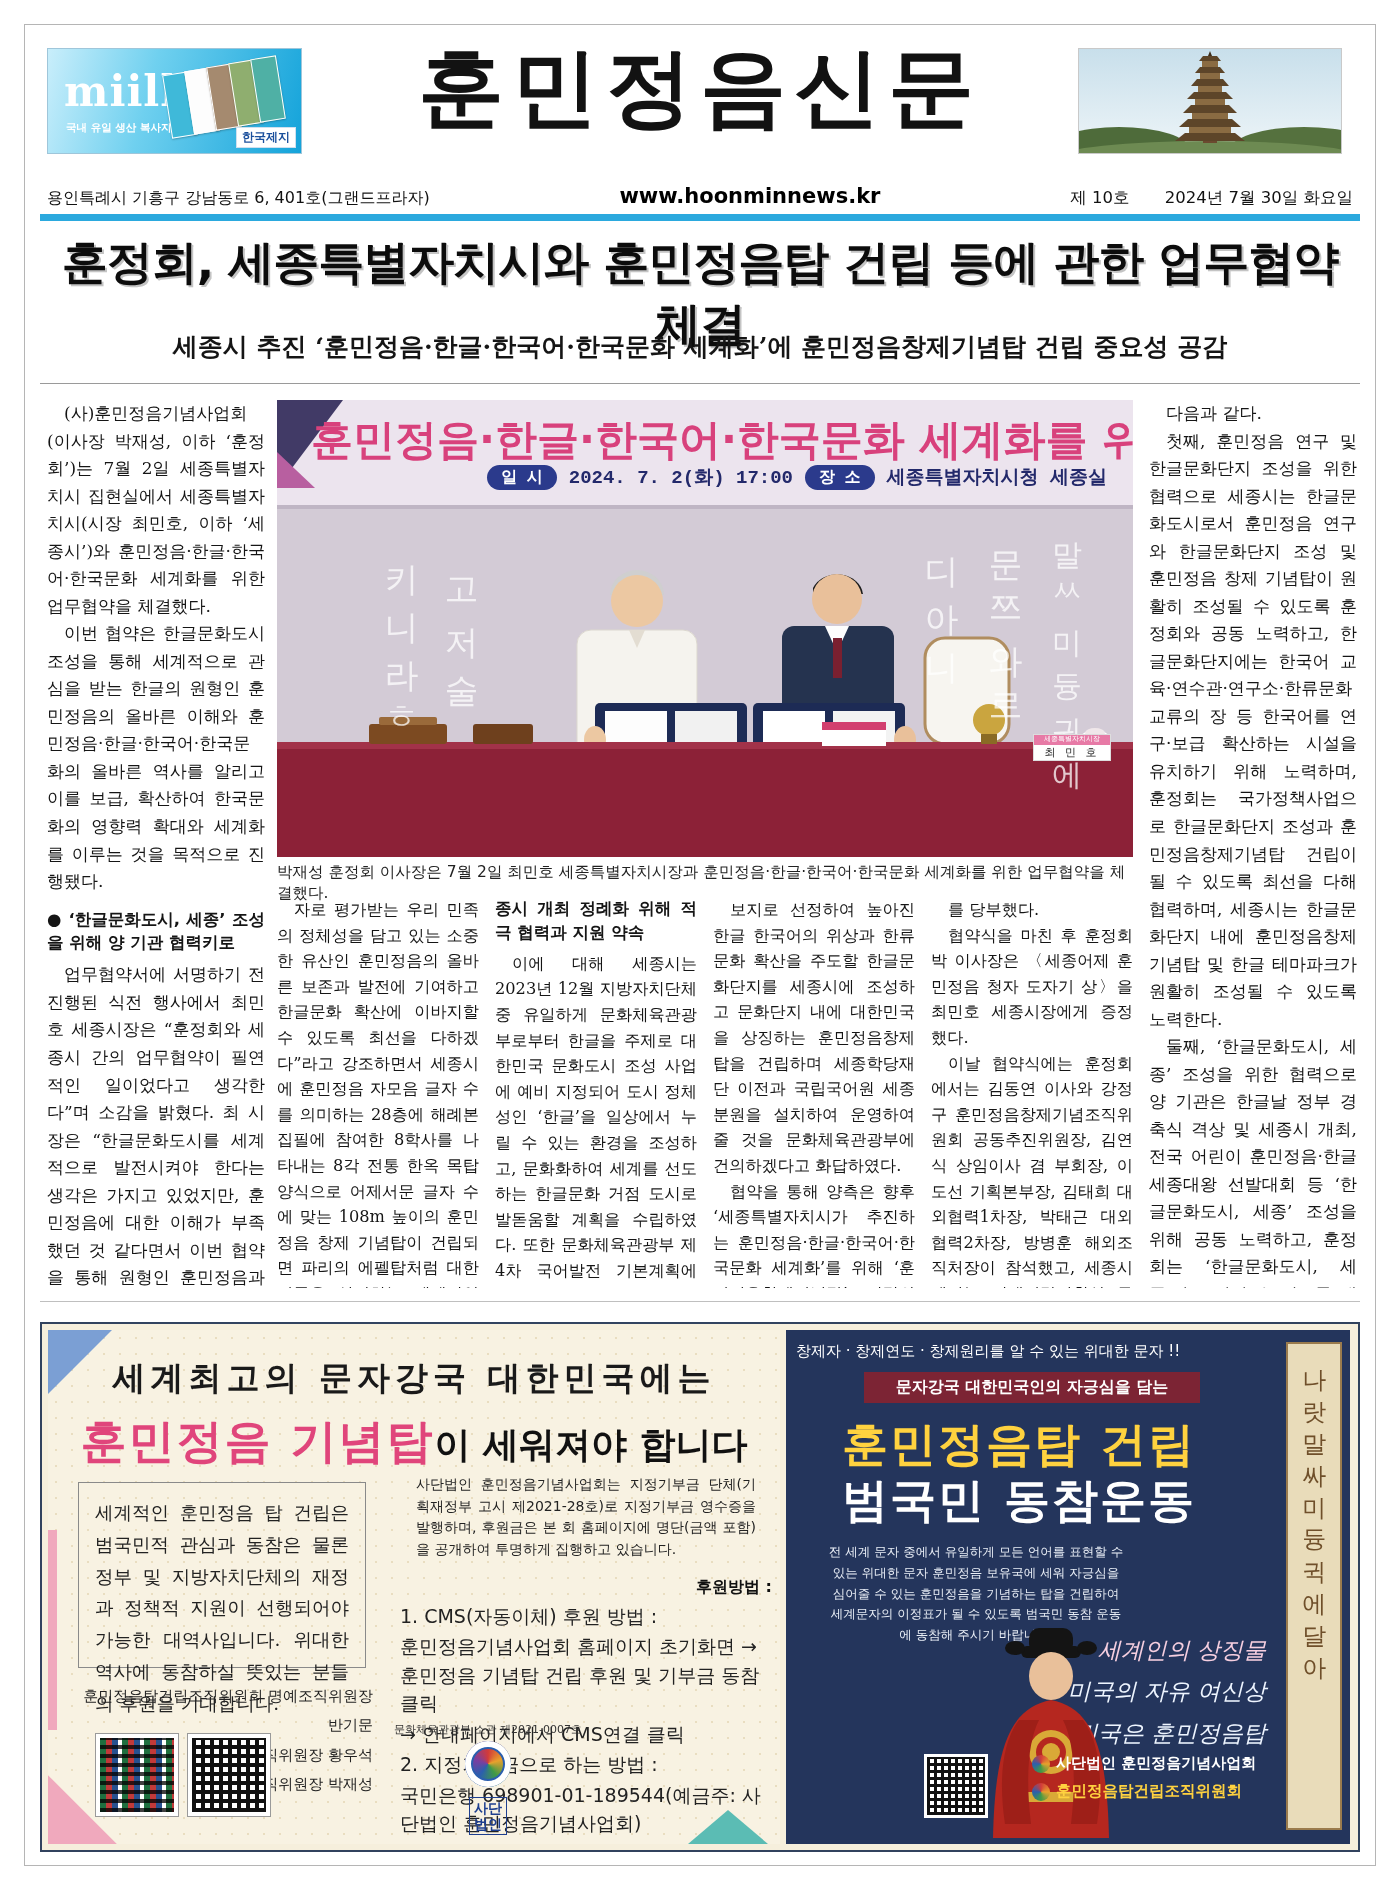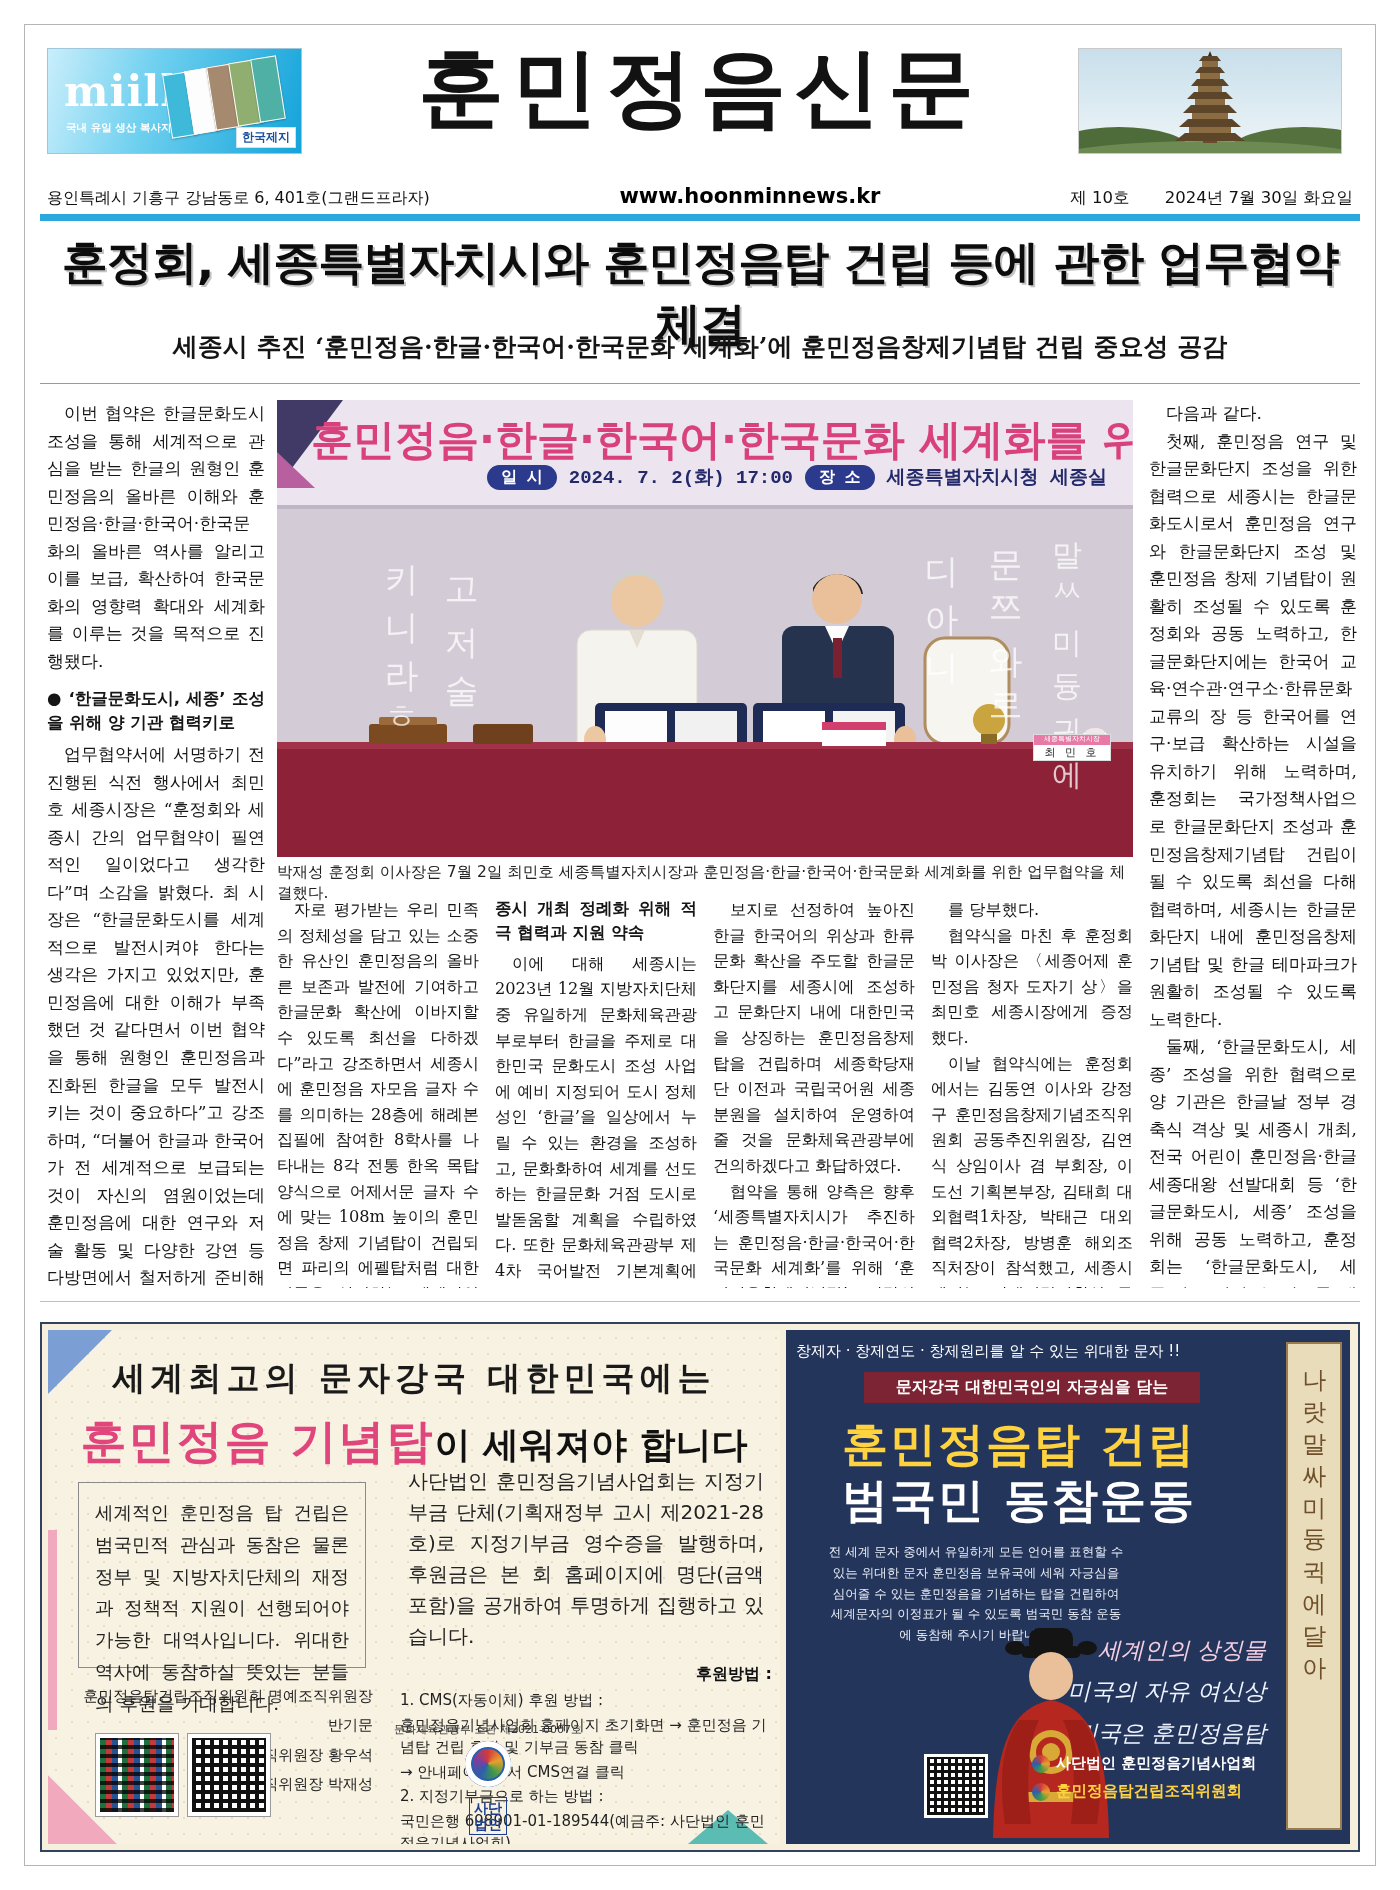--- a/index.html
+++ b/index.html
@@ -77,23 +77,23 @@
 
   .adl-title{position:absolute;left:0;top:26px;width:732px;text-align:center;font-family:"DejaVu Serif",serif;}
   .adl-t1{font-size:33px;font-weight:bold;letter-spacing:5px;color:#1a1a1a;}
   .adl-t2{margin-top:10px;font-weight:bold;}
   .adl-t2 .em{font-size:46px;color:#e0457b;letter-spacing:2px;}
   .adl-t2 .rest{font-size:36px;color:#111;}
   .adl-pitch{position:absolute;left:30px;top:152px;width:288px;height:186px;border:1.5px solid #8a8a8a;
              padding:14px 16px;box-sizing:border-box;font-size:18.5px;line-height:1.72;text-align:justify;color:#222;}
   .adl-sigs{position:absolute;left:30px;top:352px;width:295px;text-align:right;font-size:15px;line-height:1.95;color:#222;}
   .adl-right{position:absolute;left:352px;top:128px;width:372px;font-family:"DejaVu Sans",sans-serif;}
-  .adl-intro{font-size:20px;line-height:1.55;text-align:justify;color:#222;margin:8px;}
+  .adl-intro{font-size:14px;line-height:1.55;text-align:justify;color:#222;margin:16px;}
   .adl-mtitle{font-size:16px;font-weight:bold;margin:12px 0 4px 0;color:#111;text-align:right;}
-  .adl-methods p{margin:2px 0;font-size:15px;line-height:1.5;color:#222;}
+  .adl-methods p{margin:2px 0;font-size:19px;line-height:1.5;color:#222;}
   .qr-row{position:absolute;left:48px;top:404px;display:flex;gap:10px;}
   .qr{width:74px;height:74px;border:4px solid #fff;outline:1px solid #9a9a9a;
       background-image:repeating-linear-gradient(0deg,#111 0 4px,transparent 4px 9px),
                        repeating-linear-gradient(90deg,#111 0 4px,#fff 4px 9px);}
   .qr.color{background-image:repeating-linear-gradient(0deg,rgba(0,0,0,.75) 0 4px,transparent 4px 9px),
             repeating-linear-gradient(90deg,#1f6f3f 0 6px,#c23a3a 6px 12px,#27518f 12px 18px,#fff 18px 22px);}
   .adl-org{position:absolute;left:200px;top:392px;width:480px;text-align:center;}
   .adl-org-small{font-family:"DejaVu Sans",sans-serif;font-size:11px;color:#333;}
   .adl-org-row{display:flex;align-items:center;justify-content:center;gap:10px;margin-top:4px;flex-direction:column;}
   .seal{width:46px;height:46px;border-radius:50%;
@@ -199,20 +199,21 @@
       <span>2024년 7월 30일 화요일</span>
     </span>
   </div>
   <div class="rule-blue"></div>
 
   <div class="headline">훈정회, 세종특별자치시와 훈민정음탑 건립 등에 관한 업무협약 체결</div>
   <div class="subheadline">세종시 추진 ‘훈민정음·한글·한국어·한국문화 세계화’에 훈민정음창제기념탑 건립 중요성 공감</div>
   <div class="rule-thin"></div>
 
   <div id="col1" class="news-col">
+      <p>(사)훈민정음기념사업회(이사장 박재성, 이하 ‘훈정회’)는 7월 2일 세종특별자치시 집현실에서 세종특별자치시(시장 최민호, 이하 ‘세종시’)와 훈민정음·한글·한국어·한국문화 세계화를 위한 업무협약을 체결했다.</p>
       <p>이번 협약은 한글문화도시 조성을 통해 세계적으로 관심을 받는 한글의 원형인 훈민정음의 올바른 이해와 훈민정음·한글·한국어·한국문화의 올바른 역사를 알리고 이를 보급, 확산하여 한국문화의 영향력 확대와 세계화를 이루는 것을 목적으로 진행됐다.</p>
       <p class="sub">● ‘한글문화도시, 세종’ 조성을 위해 양 기관 협력키로</p>
       <p>업무협약서에 서명하기 전 진행된 식전 행사에서 최민호 세종시장은 “훈정회와 세종시 간의 업무협약이 필연적인 일이었다고 생각한다”며 소감을 밝혔다. 최 시장은 “한글문화도시를 세계적으로 발전시켜야 한다는 생각은 가지고 있었지만, 훈민정음에 대한 이해가 부족했던 것 같다면서 이번 협약을 통해 원형인 훈민정음과 진화된 한글을 모두 발전시키는 것이 중요하다”고 강조하며, “더불어 한글과 한국어가 전 세계적으로 보급되는 것이 자신의 염원이었는데 훈민정음에 대한 연구와 저술 활동 및 다양한 강연 등 다방면에서 철저하게 준비해온 훈민정음기념사업회와 함께 하게 되어 대단히 기쁘게 생각한다. 그래서 앞으로 한글문화도시로서의 위상 확립을 위해 최선의 노력을 해 나갈 것”이라고 강조했다.</p>
     </div>
 
   <div class="photo">
     <svg width="856" height="457" viewBox="0 0 856 457">
       <rect x="0" y="0" width="856" height="457" fill="#d3cbd6"></rect>
       <rect x="0" y="0" width="856" height="105" fill="#ece4ee"></rect>
       <polygon points="0,0 66,0 0,88" fill="#413a66"></polygon>

